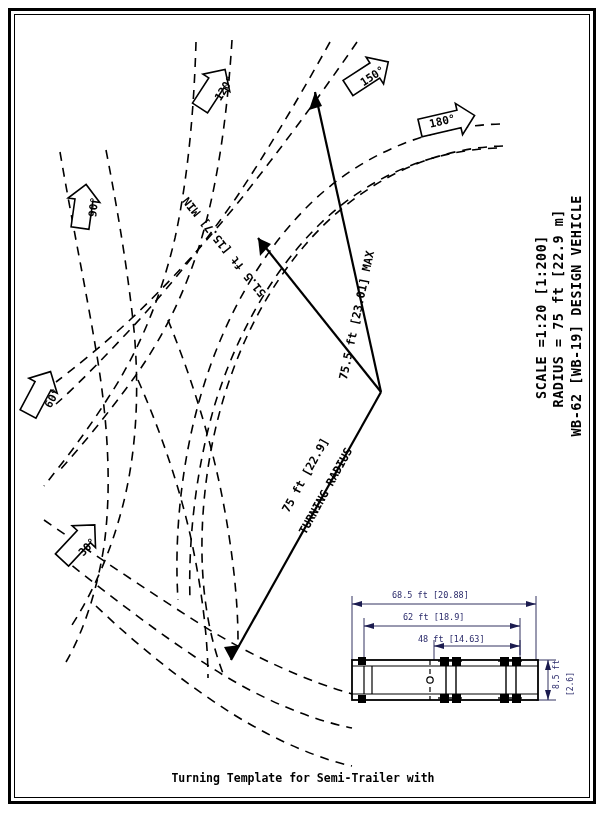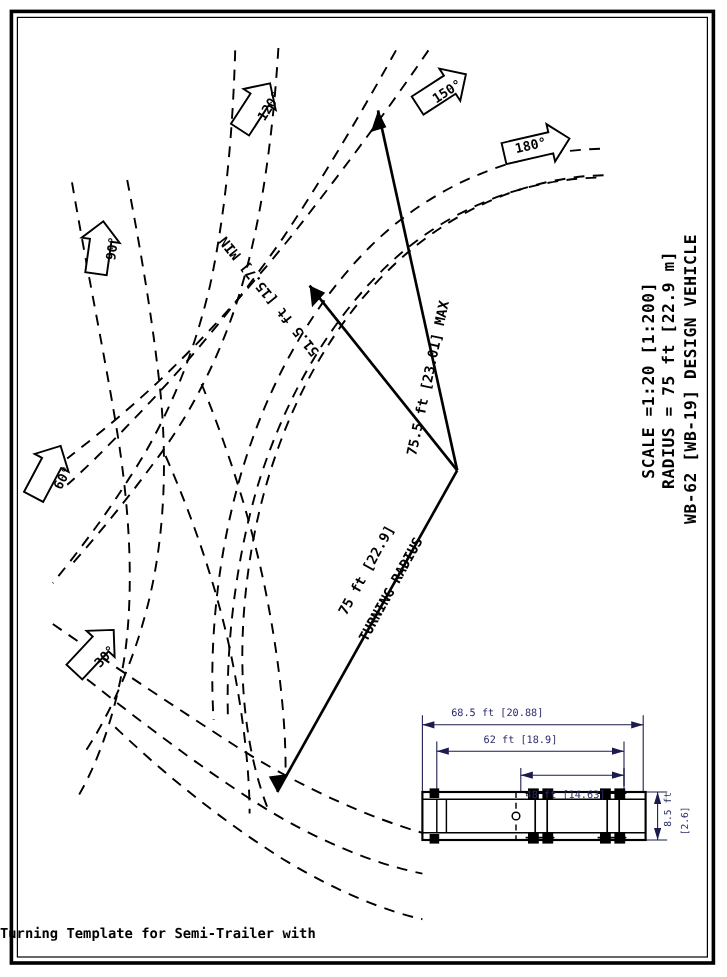--- a/index.html
+++ b/index.html
@@ -67,21 +67,21 @@
   }
   .tb1 { right: 2px;  top: 0; }
   .tb2 { right: 20px; top: 14px; }
   .tb3 { right: 37px; top: 40px; }
 
   .caption {
     position: absolute;
     left: 0;
     right: 0;
     bottom: 28px;
-    text-align: left;
+    text-align: center;
     font-family: "DejaVu Sans Mono", monospace;
     font-weight: bold;
     font-size: 11.5px;
     line-height: 15px;
     letter-spacing: 0px;
   }
 
   .dimlbl {
     position: absolute;
     font-family: "DejaVu Sans Mono", monospace;
@@ -265,23 +265,23 @@
   <div class="rot-lbl" style="left:258px; top:300px; transform: rotate(-129deg); font-size:11.5px;">51.5 ft [15.7] MIN</div>
 
   <div class="rot-lbl" style="left:336px; top:378px; transform: rotate(-78deg); font-size:11.5px;">75.5 ft [23.01] MAX</div>
 
   <div class="title-block">
     <div class="vline tb1">WB-62 [WB-19] DESIGN VEHICLE</div>
     <div class="vline tb2">RADIUS = 75 ft [22.9 m]</div>
     <div class="vline tb3">SCALE =1:20 [1:200]</div>
   </div>
 
-  <div class="dimlbl" style="left:376px; top:590px;">68.5 ft [20.88]</div>
+  <div class="dimlbl" style="left:392px; top:590px;">68.5 ft [20.88]</div>
   <div class="dimlbl" style="left:403px; top:612px;">62 ft [18.9]</div>
-  <div class="dimlbl" style="left:438px; top:634px;margin-top:24px;">48 ft [14.63]</div>
+  <div class="dimlbl" style="left:418px; top:634px;">48 ft [14.63]</div>
   <div class="vdim" style="left:552px; top:660px;">8.5 ft</div>
   <div class="vdim" style="left:566px; top:672px;">[2.6]</div>
 
   <div class="caption">
     <div>Turning Template for Semi-Trailer with</div>
   </div>
 
 </div>
 
 </body></html>

